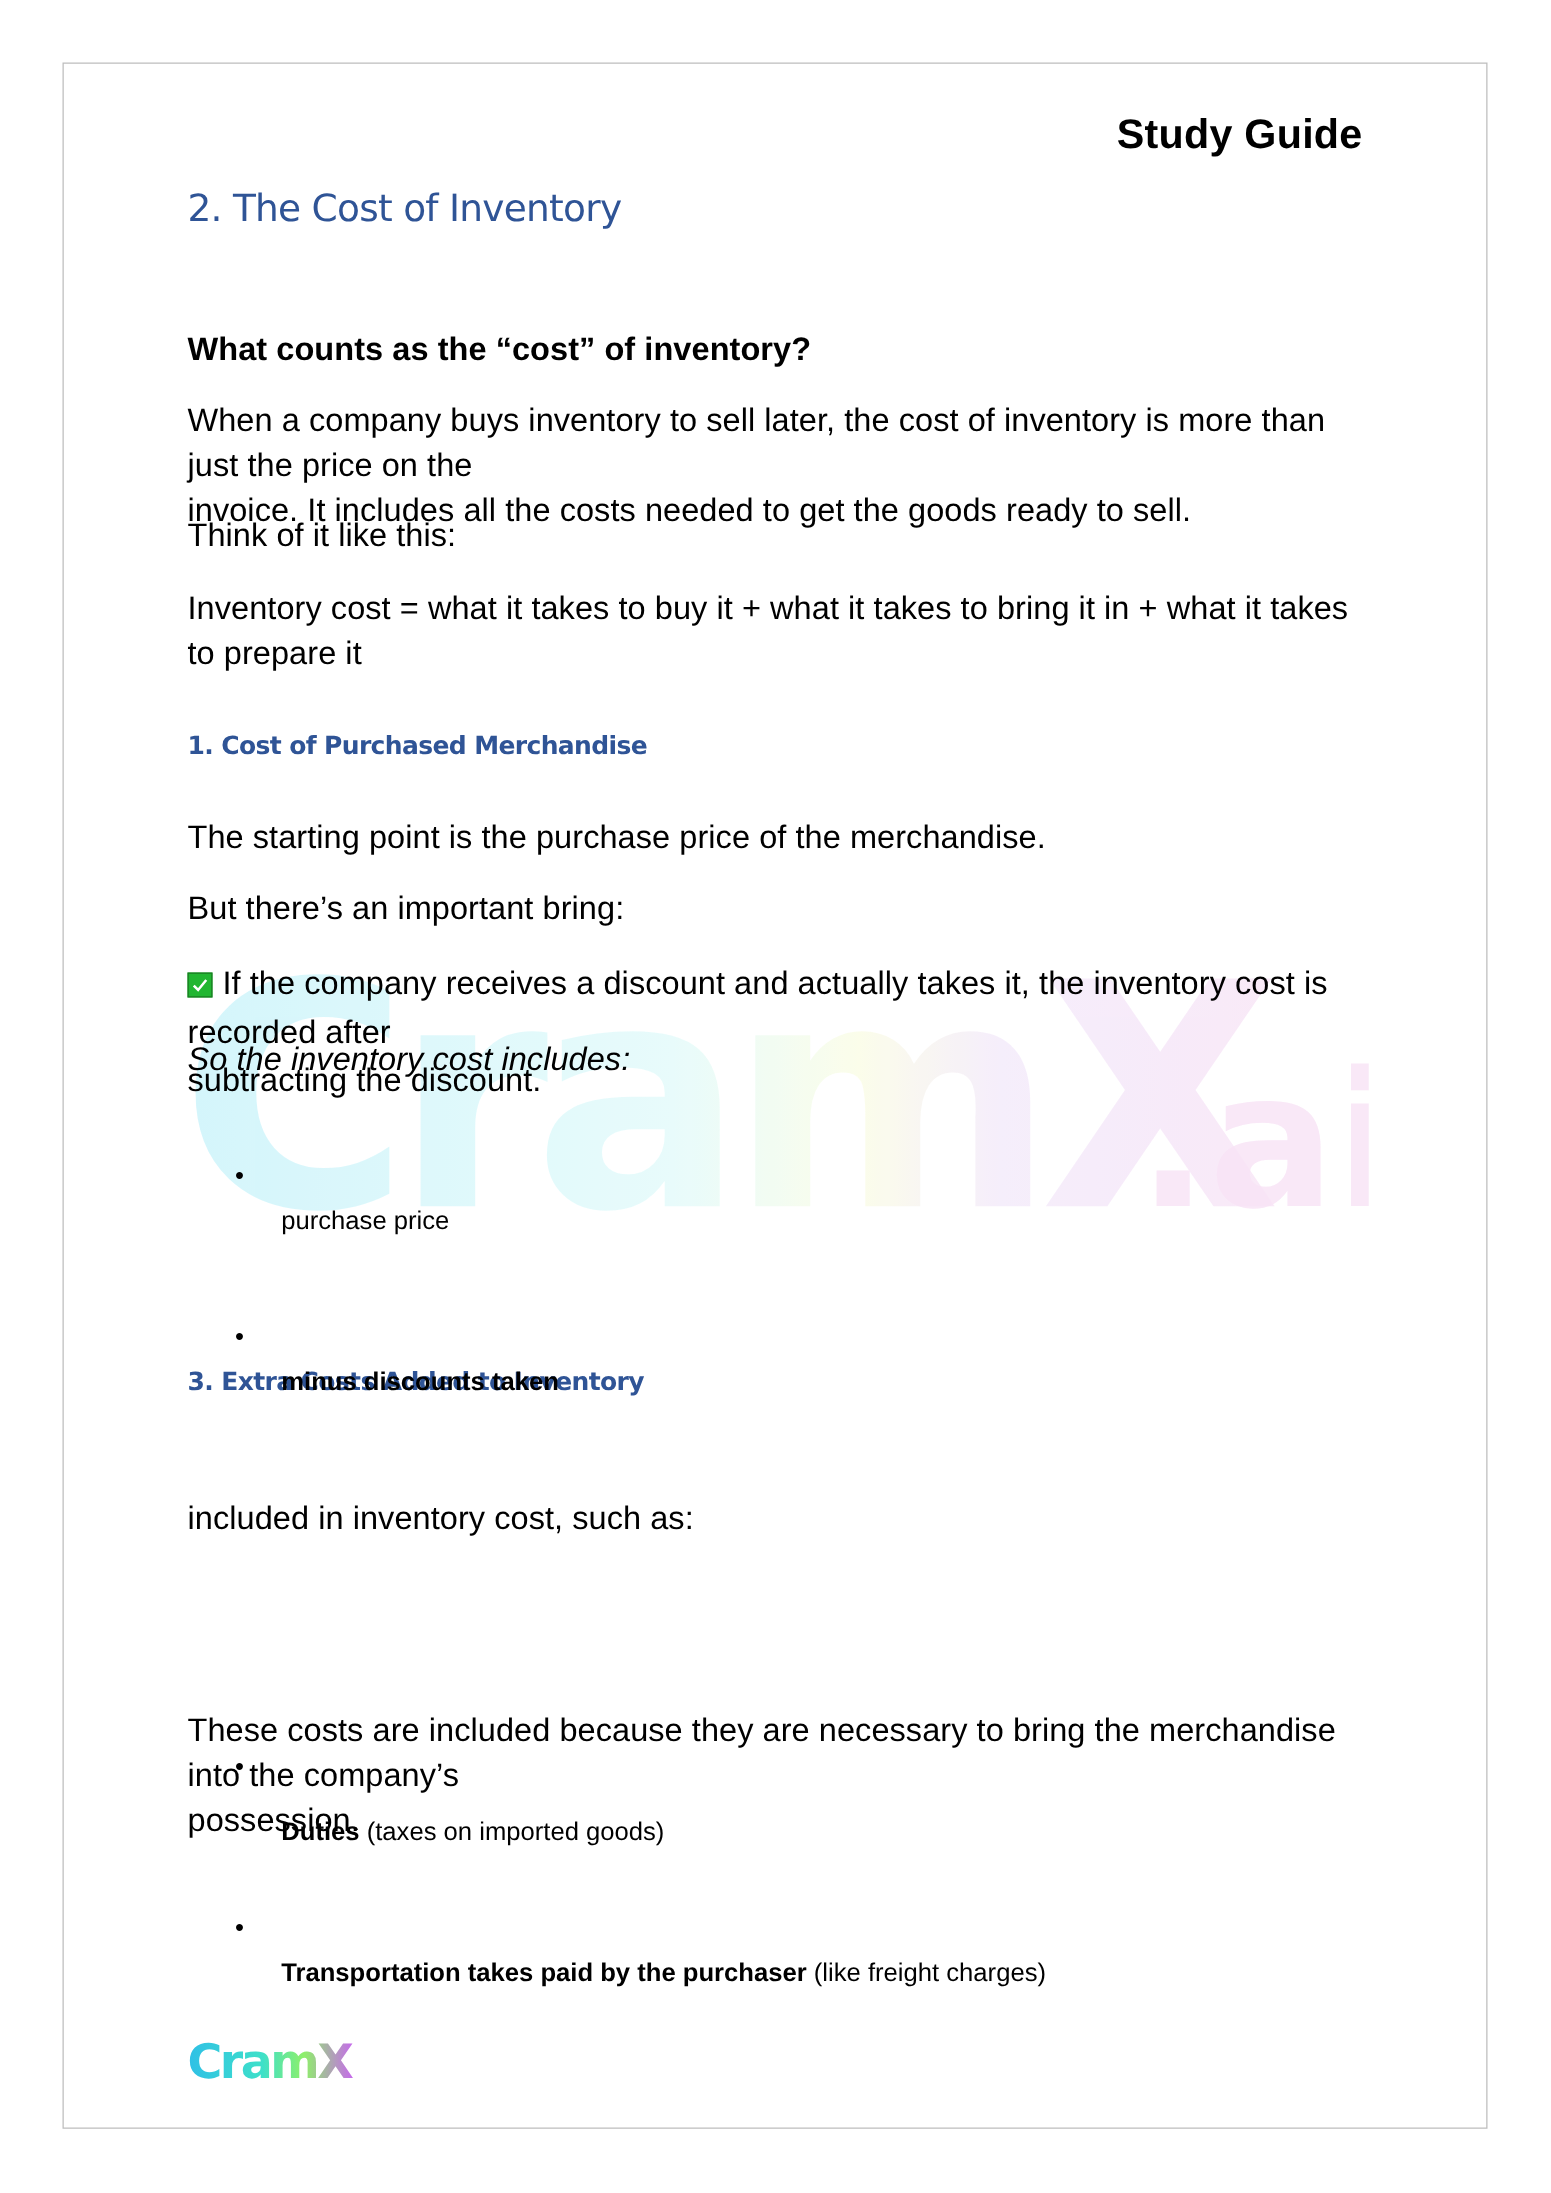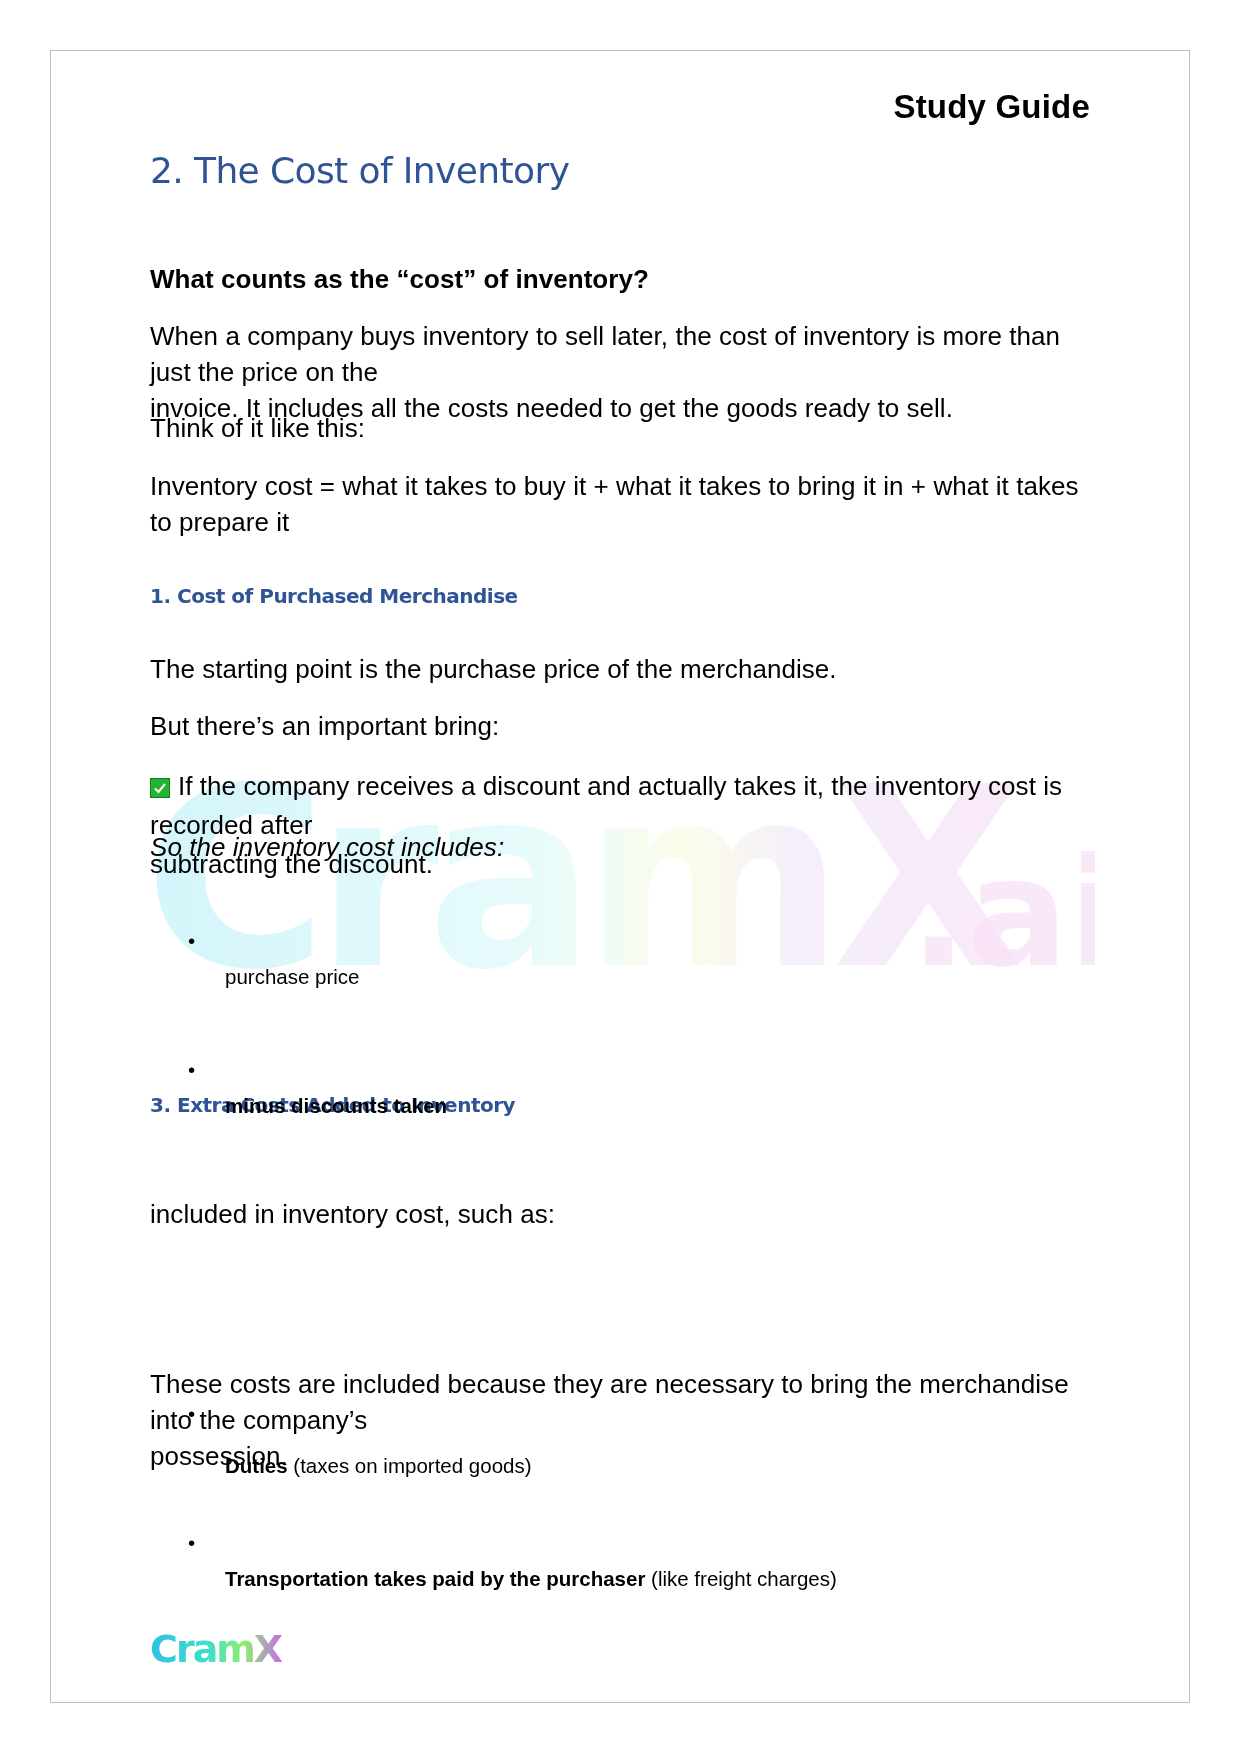--- a/index.html
+++ b/index.html
@@ -30,21 +30,21 @@
     right: 151px;
     font-size: 33px;
     font-weight: bold;
     letter-spacing: 0.2px;
   }
   .title-h1 {
     position: absolute;
     left: 150px;
     top: 150px;
     font-family: "DejaVu Sans", sans-serif;
-    font-size: 36px;
+    font-size: 30px;
     font-weight: normal;
     color: #2f5496;
     margin: 0;
     letter-spacing: -0.6px;
   }
   .h2 {
     position: absolute;
     left: 150px;
     font-family: "DejaVu Sans", sans-serif;
     font-size: 20px;

